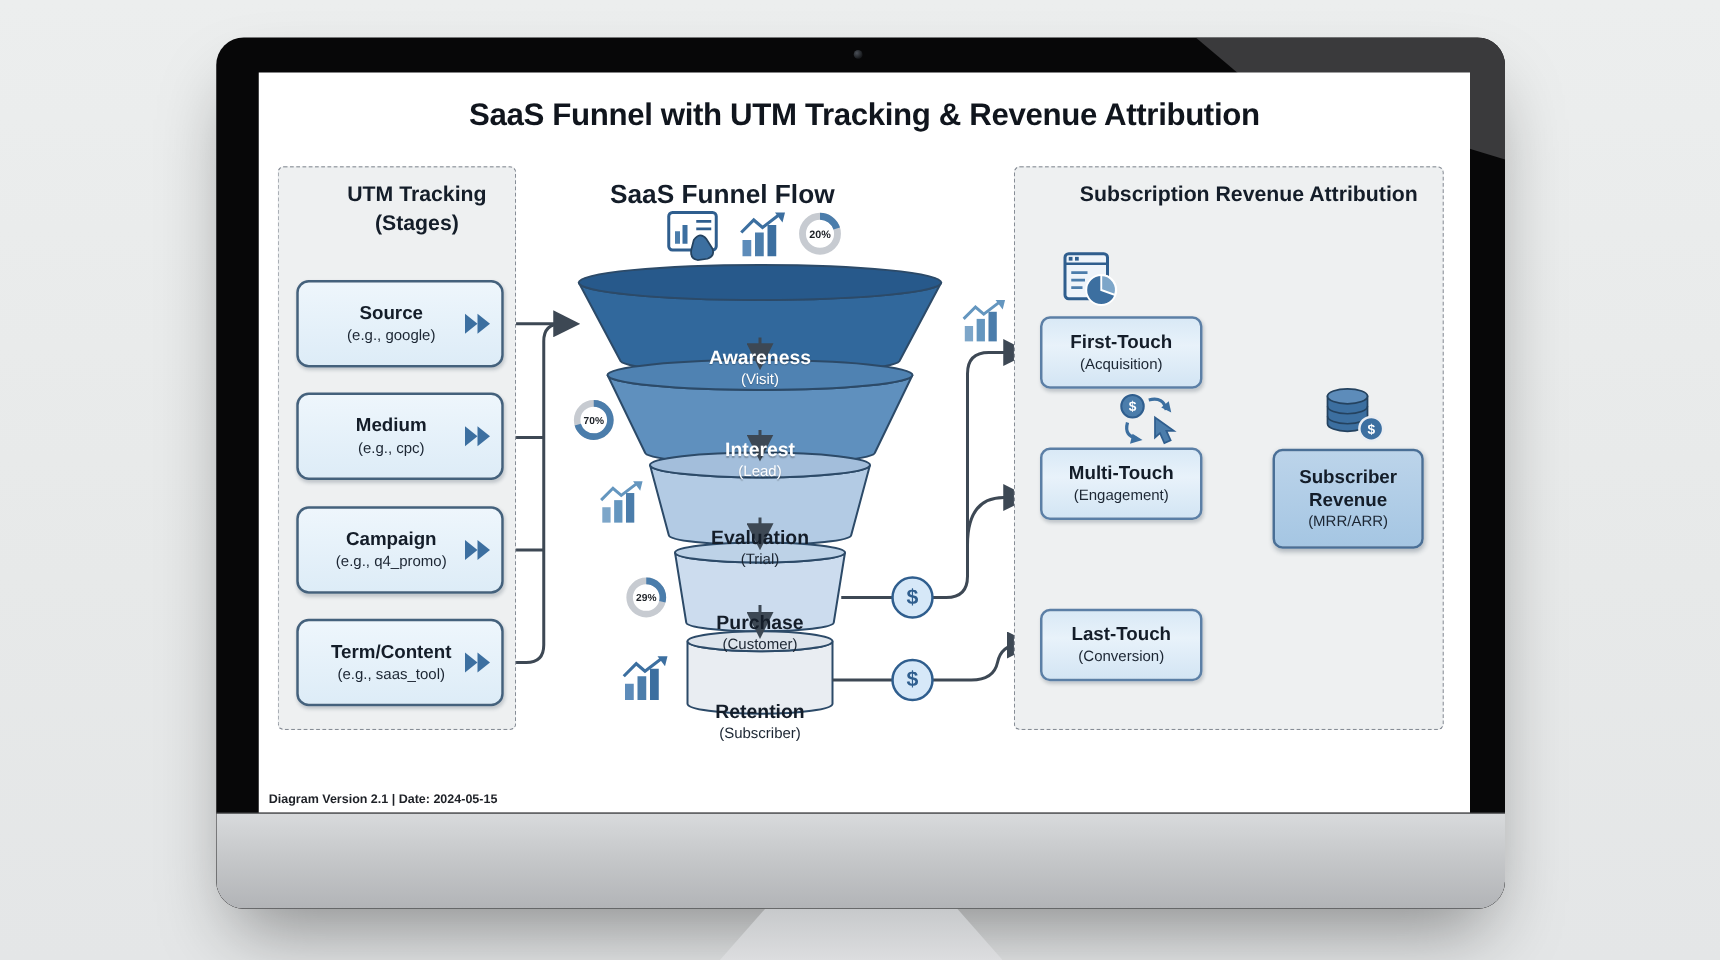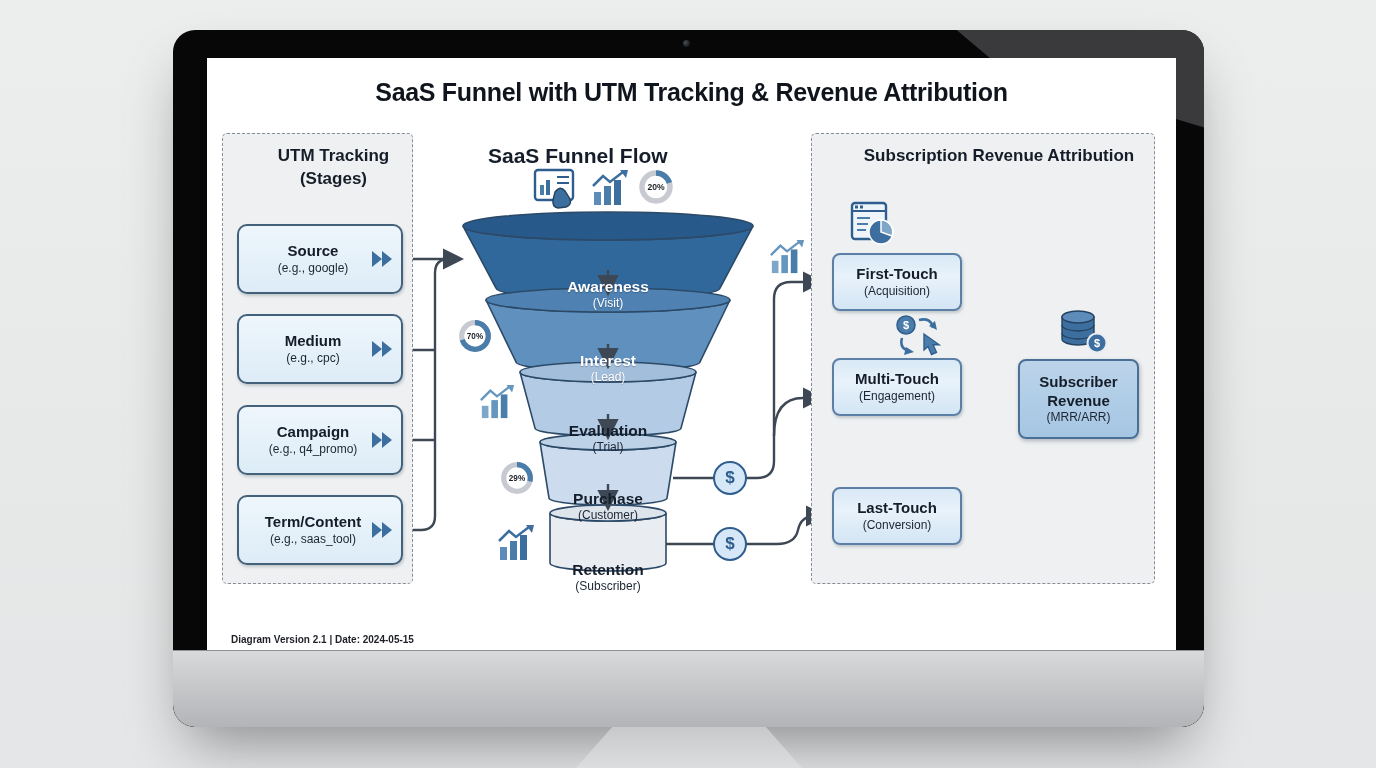--- a/index.html
+++ b/index.html
@@ -20,21 +20,21 @@
        background:radial-gradient(circle at 35% 35%, #4a4f57, #17191c 70%);}
   .chin{position:absolute; left:0; bottom:0; width:100%; height:77px;
        background:linear-gradient(180deg,#d8dadc 0%,#c6c8ca 45%,#b2b4b7 100%);
        border-top:1px solid #8f9194; border-radius:0 0 22px 22px;}
   .stand{position:absolute; left:576px; top:727px; width:226px; height:41px;
        clip-path:polygon(16% 0,84% 0,100% 100%,0 100%);
        background:linear-gradient(180deg,#c7c9cb,#dcdddf);}
   .screen{position:absolute; left:34px; top:28px; width:969px; height:592px; background:#ffffff;}
   .title{position:absolute; left:0; top:20px; width:100%; text-align:center;
        font-size:25px; font-weight:bold; letter-spacing:-.3px; color:#10151d;}
-  .footer{position:absolute; left:24px; bottom:5px; font-size:10px; font-weight:600; color:#1d2026;}
+  .footer{position:absolute; left:8px; bottom:5px; font-size:10px; font-weight:600; color:#1d2026;}
   .panel{position:absolute; background:var(--panel-bg); border:1.6px dashed #878d96; border-radius:5px;}
   .panel.left{left:15px; top:75px; width:191px; height:451px;}
   .panel.right{left:604px; top:75px; width:344px; height:451px;}
   .panel-header{margin-top:11px; text-align:center; font-size:17px; font-weight:bold; color:var(--ink); line-height:1.35;margin-left:32px;}
   .mid-header{position:absolute; left:281px; top:86px; width:240px; text-align:left;
        font-size:21px; font-weight:bold; color:var(--ink);}
   .utm-box{position:absolute; left:30px; width:166px; height:70px;
        background:linear-gradient(180deg,#eef6fc,#ddecf7); border:2px solid var(--node-border);
        border-radius:10px; display:flex; flex-direction:column; justify-content:center;
        align-items:center; padding-right:14px; box-shadow:1px 2px 3px rgba(30,50,70,.22);}

